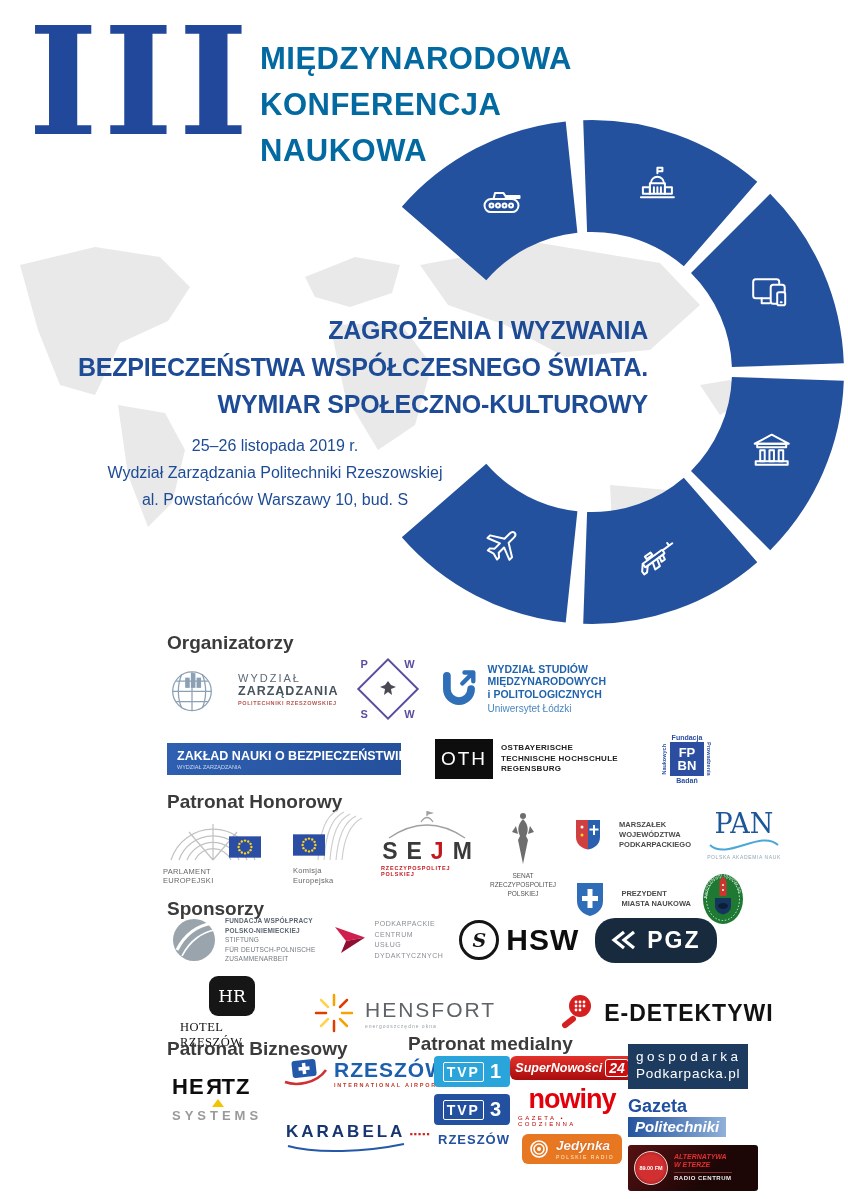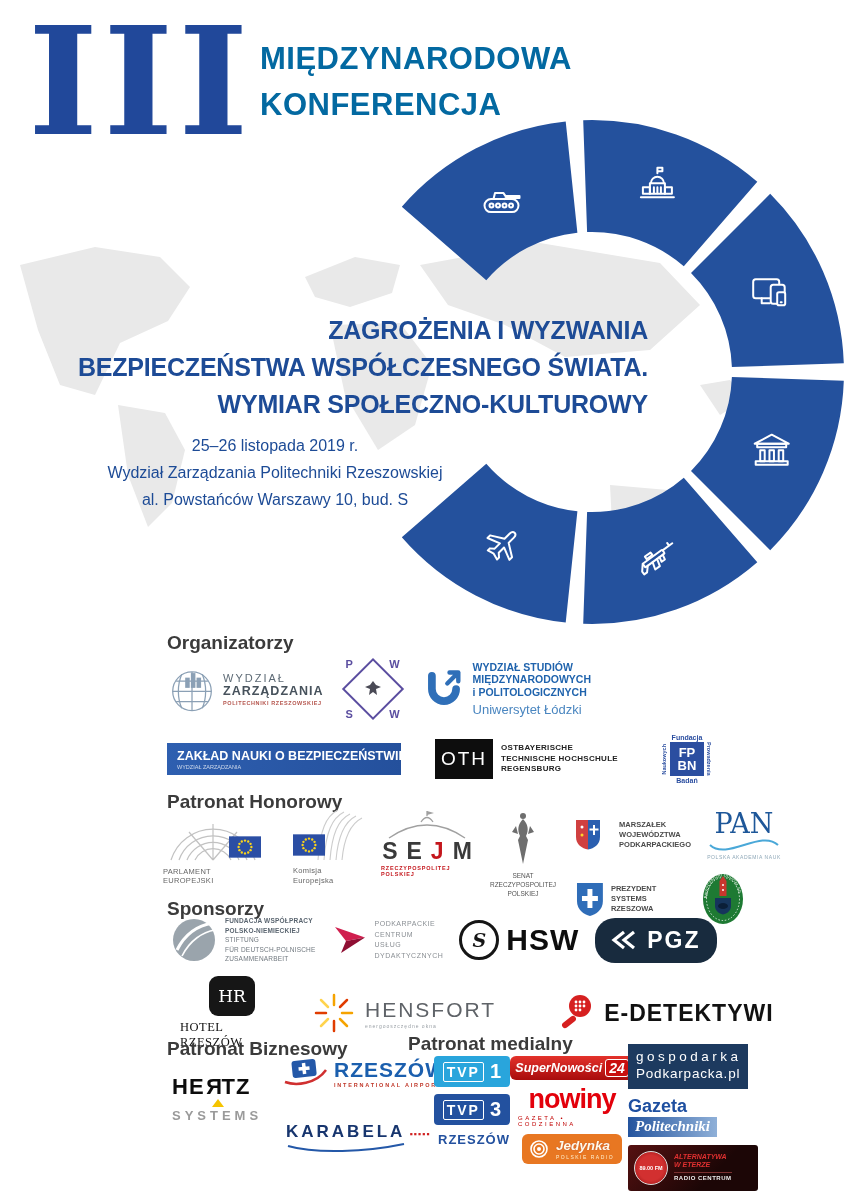--- a/index.html
+++ b/index.html
@@ -22,34 +22,34 @@
   .h-org{left:167px;top:632px;}
   .h-hon{left:167px;top:791px;}
   .h-spon{left:167px;top:898px;}
   .h-biz{left:167px;top:1038px;}
   .h-media{left:408px;top:1033px;}
   .row{position:absolute;z-index:3;display:flex;}
   
   .org1{left:167px;top:658px;gap:18px;align-items:center;}
   .org2{left:167px;top:734px;gap:34px;align-items:center;}
   .lg{display:flex;align-items:center;}
-  .wz{gap:6px;}
+  .wz{gap:21px;}
   .wz-tx{line-height:1.15;}
   .wz1{font-size:11px;letter-spacing:2px;color:#5d6a75;}
   .wz2{font-size:12.5px;font-weight:700;letter-spacing:1px;color:#47525c;}
   .wz3{font-size:5.5px;font-weight:700;letter-spacing:.6px;color:#b5554d;margin-top:1px;}
   .pwsw{position:relative;width:62px;height:62px;flex:0 0 auto;}
   .pwsw .diamond{position:absolute;inset:9px;border:2px solid #5b4ea0;transform:rotate(45deg);}
   .pwsw .c{position:absolute;font-size:11px;font-weight:700;color:#5b4ea0;}
   .p1{left:4px;top:0;} .p2{right:4px;top:0;} .p3{left:4px;bottom:0;} .p4{right:4px;bottom:0;}
   .pwsw .eagle{position:absolute;left:21px;top:21px;}
   .ul{gap:7px;}
   .ul-tx{line-height:1.2;}
   .ul1{font-size:10.5px;font-weight:700;color:#1f63ad;}
-  .ul4{font-size:13px;color:#4a86c0;margin-top:3px;}
+  .ul4{font-size:10px;color:#4a86c0;margin-top:3px;}
   .icu{flex-direction:column;gap:2px;width:116px;}
   .icu1{font-size:9px;font-family:"Liberation Serif",serif;color:#1c1c1c;letter-spacing:.4px;}
   .icu2{font-size:9px;font-family:"Liberation Serif",serif;color:#1c1c1c;letter-spacing:1px;}
   .znob{display:block;background:linear-gradient(100deg,#2e5fb0,#24509c);color:#fff;
         width:214px;padding:6px 10px 5px;}
   .znob1{font-size:12.5px;font-weight:700;white-space:nowrap;}
   .znob2{font-size:5.5px;color:rgba(255,255,255,.75);margin-top:1px;}
   .oth{gap:8px;}
   .oth-box{background:#0d0d0d;color:#fff;width:58px;height:40px;display:flex;align-items:center;
            justify-content:center;font-size:19px;font-weight:300;letter-spacing:2px;}
@@ -141,21 +141,21 @@
   .nw-s{color:#c00000;font-size:6px;letter-spacing:2.5px;margin-top:2px;}
   .jd{background:#e87722;padding:4px 8px 4px 6px;gap:6px;align-items:center;border-radius:6px;}
   .jd-n{color:#fffbe8;font-weight:800;font-size:13.5px;font-style:italic;text-shadow:0 0 1px #a33;}
   .jd-s{color:#ffeecc;font-size:5px;letter-spacing:1.5px;margin-top:1px;text-align:center;}
   .gp{display:block;background:#1D3A5F;color:#fff;padding:5px 8px 6px;width:104px;}
   .gp1{font-size:13.5px;letter-spacing:3.5px;line-height:1.25;}
   .gp2{font-size:13.5px;letter-spacing:.8px;line-height:1.25;}
   .gz{display:block;}
   .gz1{color:#1e4fa0;font-size:18px;font-weight:700;line-height:1.1;}
   .gz2{background:linear-gradient(90deg,#24549e,#8fb0d8);color:#fff;font-size:15px;font-weight:800;
-       font-style:italic;padding:1px 7px 2px;display:inline-block;font-family:Liberation Serif, serif;}
+       font-style:italic;padding:1px 7px 2px;display:inline-block;}
   .rc{width:118px;background:linear-gradient(135deg,#561111,#1c0606 65%);border-radius:3px;
       display:flex;gap:6px;padding:6px;align-items:center;}
   .rc-badge{flex:0 0 auto;width:32px;height:32px;border-radius:50%;border:1.5px solid #ddd;
             background:radial-gradient(circle,#d23030 55%,#8f1010);color:#fff;font-size:5.5px;
             font-weight:700;display:flex;align-items:center;justify-content:center;text-align:center;}
   .rc-tx{line-height:1.25;}
   .rc1{color:#e03030;font-size:7px;font-weight:800;font-style:italic;}
   .rc2{color:#eee;font-size:6px;font-weight:700;letter-spacing:.5px;margin-top:2px;
        border-top:1px solid #7a3030;padding-top:2px;}
 </style>
@@ -229,20 +229,21 @@
             <path d="M24 5.5 C25.9 5.5 26.9 7.2 26.9 9.4 V16.8 L39.5 24.6 V28.3 L26.9 23.3 V30.8 L30.5 34 V36.8 L24 35 L17.5 36.8 V34 L21.1 30.8 V23.3 L8.5 28.3 V24.6 L21.1 16.8 V9.4 C21.1 7.2 22.1 5.5 24 5.5 Z"></path>
           </g>
         </g>
       </g>
   </svg>
 
   <div class="edition">III</div>
   <div class="titleblock">
     <div>MIĘDZYNARODOWA</div>
     <div>KONFERENCJA</div>
+    <div>NAUKOWA</div>
   </div>
 
   <div class="topic">
     <div>ZAGROŻENIA I WYZWANIA</div>
     <div>BEZPIECZEŃSTWA WSPÓŁCZESNEGO ŚWIATA.</div>
     <div>WYMIAR SPOŁECZNO-KULTUROWY</div>
   </div>
   <div class="when">
     <div>25–26 listopada 2019 r.</div>
     <div>Wydział Zarządzania Politechniki Rzeszowskiej</div>
@@ -432,21 +433,21 @@
         </svg>
         <div class="pan-sub">POLSKA AKADEMIA NAUK</div>
       </div>
       <div class="lg hy">
         <svg width="30" height="36" viewBox="0 0 30 36">
           <path d="M2 2 H28 V20 C28 29 21 33.5 15 35 C9 33.5 2 29 2 20 Z" fill="#2f6db8"></path>
           <path d="M15 8 V27 M7 17.5 H23" stroke="#fff" stroke-width="5"></path>
         </svg>
         <div class="side-tx">
           <div>PREZYDENT</div>
-          <div>SYSTEMS RZESZOWA</div>
+          <div>MIASTA NAUKOWA</div>
         </div>
       </div>
       <div class="lg hy sg-wrap">
         <svg width="44" height="54" viewBox="0 0 44 54">
           <ellipse cx="22" cy="27" rx="20" ry="25" fill="#1e7a33"></ellipse>
           <ellipse cx="22" cy="27" rx="16.5" ry="21.5" fill="none" stroke="#fff" stroke-width="0.8" stroke-dasharray="1.5 1.8"></ellipse>
           <path id="sgarc" d="M7 30 A15.5 20.5 0 1 1 37 30" fill="none"></path>
           <rect x="18.5" y="9" width="7" height="15" fill="#c8362e"></rect>
           <path d="M18.5 9 L22 4 L25.5 9 Z" fill="#c8362e"></path>
           <circle cx="22" cy="13" r="1" fill="#fff"></circle>

